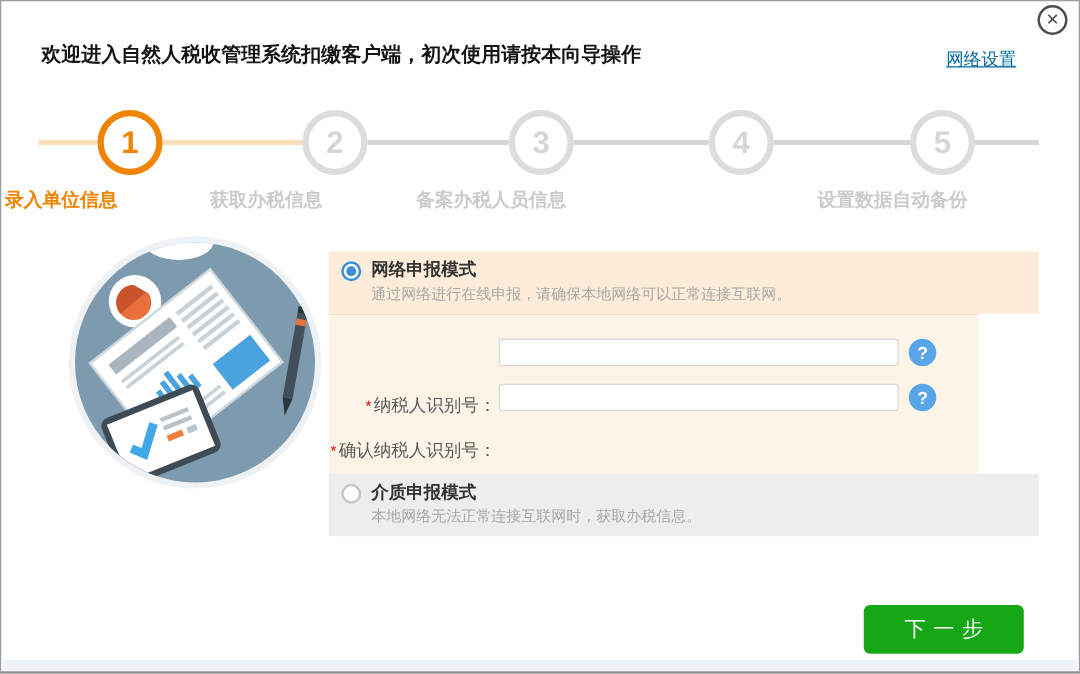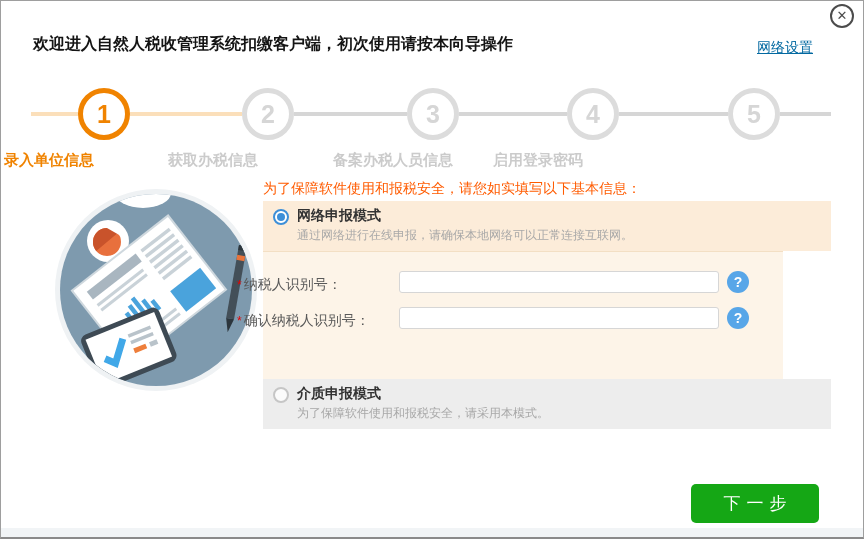--- a/index.html
+++ b/index.html
@@ -34,21 +34,21 @@
   .panel-a{top:200px;height:50px;background:#fcecd9;padding-left:48px;}
   .panel-b{top:250px;height:128px;background:#fdf4e8;border-top:1px solid #f3dfc4;box-sizing:border-box;}
   .panel-c{top:378px;height:50px;background:#ededed;padding-left:48px;}
   .radio{position:absolute;left:10px;top:8px;width:12px;height:12px;border-radius:50%;cursor:pointer;}
   .radio.sel{border:2px solid #3d8fd8;background:#fff;}
   .radio.sel::after{content:"";display:block;width:8px;height:8px;margin:2px;border-radius:50%;background:#3d8fd8;}
   .radio.unsel{border:2px solid #c6c6c6;background:#fbfbfb;}
   .mode-label{position:absolute;left:34px;top:6px;font-size:14px;font-weight:bold;color:#333;}
   .mode-desc{position:absolute;left:34px;top:26px;font-size:12px;color:#a8a8a8;}
   
-  .field-label{position:absolute;width:160px;font-size:14px;color:#595959;}
+  .field-label{position:absolute;width:160px;text-align:right;font-size:14px;color:#595959;margin-top:40px;}
   .req{color:#e60000;font-size:12px;margin-right:2px;}
   .tin-input{position:absolute;width:306px;height:20px;border:1px solid #d6d6d6;border-radius:3px;
     padding:0 6px;font-size:13px;color:#333;background:#fff;outline:none;}
   .help{position:absolute;width:22px;height:22px;border-radius:50%;background:#58a6e8;color:#fff;
     font-size:14px;font-weight:bold;text-align:center;line-height:22px;cursor:pointer;}
   
   .next-btn{position:absolute;left:690px;top:483px;width:128px;height:39px;border:none;border-radius:5px;
     background:#15a715;color:#fff;font-size:17px;letter-spacing:6px;text-indent:6px;cursor:pointer;
     font-family:inherit;}
   
@@ -74,21 +74,21 @@
 
   <div class="wcircle active" style="left:77px;">1</div>
   <div class="wcircle idle" style="left:241px;">2</div>
   <div class="wcircle idle" style="left:406px;">3</div>
   <div class="wcircle idle" style="left:566px;">4</div>
   <div class="wcircle idle" style="left:727px;">5</div>
 
   <div class="wlabel active" style="left:3px;">录入单位信息</div>
   <div class="wlabel idle" style="left:167px;">获取办税信息</div>
   <div class="wlabel idle" style="left:332px;">备案办税人员信息</div>
-  <div class="wlabel idle" style="left:492px;">启用登录密码</div>
+  <div class="wlabel idle" style="left:653px;">设置数据自动备份</div>
 
   <svg class="illus" viewBox="0 0 206 206">
     <defs>
         <clipPath id="circ">
           <circle cx="103" cy="103" r="96"></circle>
         </clipPath>
       </defs>
     <circle cx="103" cy="103" r="101" fill="#eff2f4"></circle>
     <circle cx="103" cy="103" r="96" fill="#7e9aae"></circle>
     <g clip-path="url(#circ)">
@@ -137,21 +137,20 @@
         <rect x="5" y="5" width="74" height="48" fill="#ffffff"></rect>
         <polyline points="16,30 24,38 40,18" stroke="#41a8e8" stroke-width="7" fill="none"></polyline>
         <rect x="46" y="16" width="24" height="3.5" fill="#b9c3ca"></rect>
         <rect x="46" y="23" width="24" height="3.5" fill="#b9c3ca"></rect>
         <rect x="46" y="31" width="13" height="5" fill="#ee7e3b"></rect>
         <rect x="63" y="31" width="8" height="5" fill="#b9c3ca"></rect>
       </g>
     </g>
   </svg>
 
-  <div class="notice">为了保障软件使用和报税安全，请您如实填写以下基本信息：</div>
 
   <div class="panel panel-a">
     <span class="radio sel"></span>
     <span class="mode-label">网络申报模式</span>
     <span class="mode-desc">通过网络进行在线申报，请确保本地网络可以正常连接互联网。</span>
   </div>
 
   <div class="panel panel-b"></div>
 
   <div class="field-label" style="left:236px;top:275px;">
@@ -162,19 +161,19 @@
 
   <div class="field-label" style="left:236px;top:311px;">
     <span class="req">*</span><span>确认纳税人识别号：</span>
   </div>
   <input class="tin-input" style="left: 398px; top: 306px;" type="text" value="">
   <span class="help" style="left:726px;top:306px;">?</span>
 
   <div class="panel panel-c">
     <span class="radio unsel"></span>
     <span class="mode-label">介质申报模式</span>
-    <span class="mode-desc">为了保障软件使用和报税安全，请采用本模式。</span>
+    <span class="mode-desc">本地网络无法正常连接互联网时，获取办税信息。</span>
   </div>
 
   <button class="next-btn">下一步</button>
 
   <div class="bottom-strip"></div>
 </div>
 
 </body></html>

